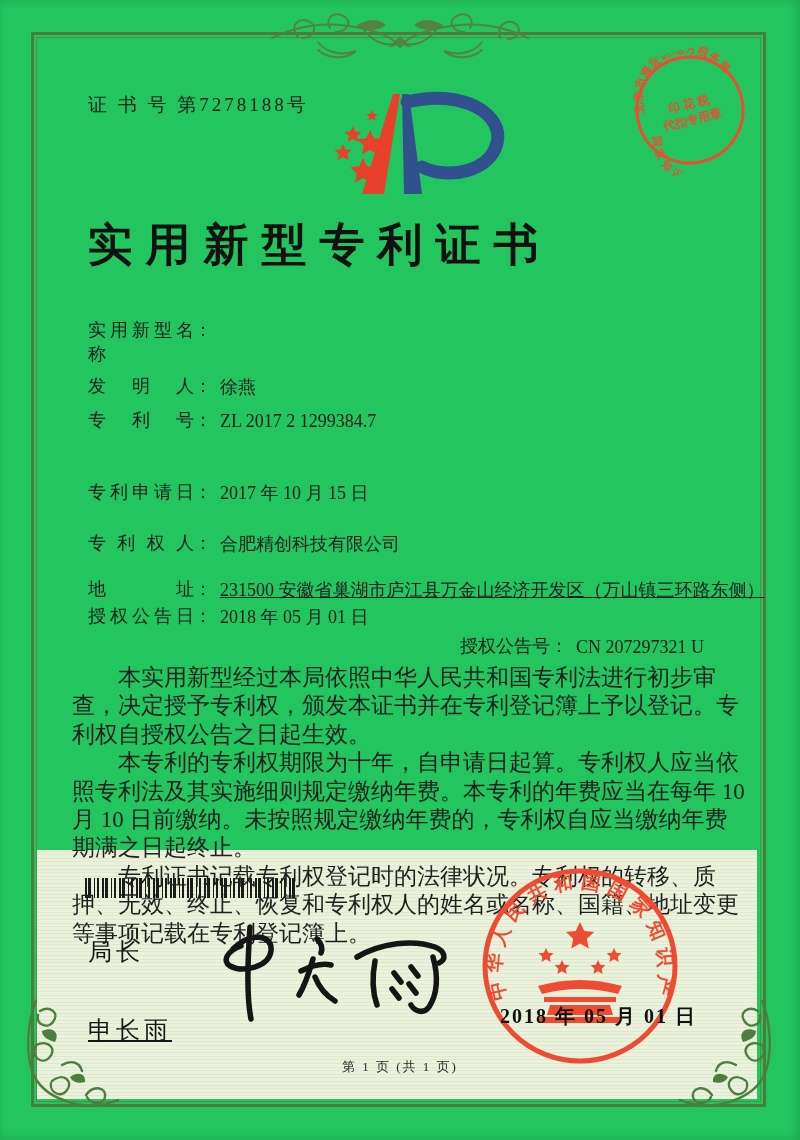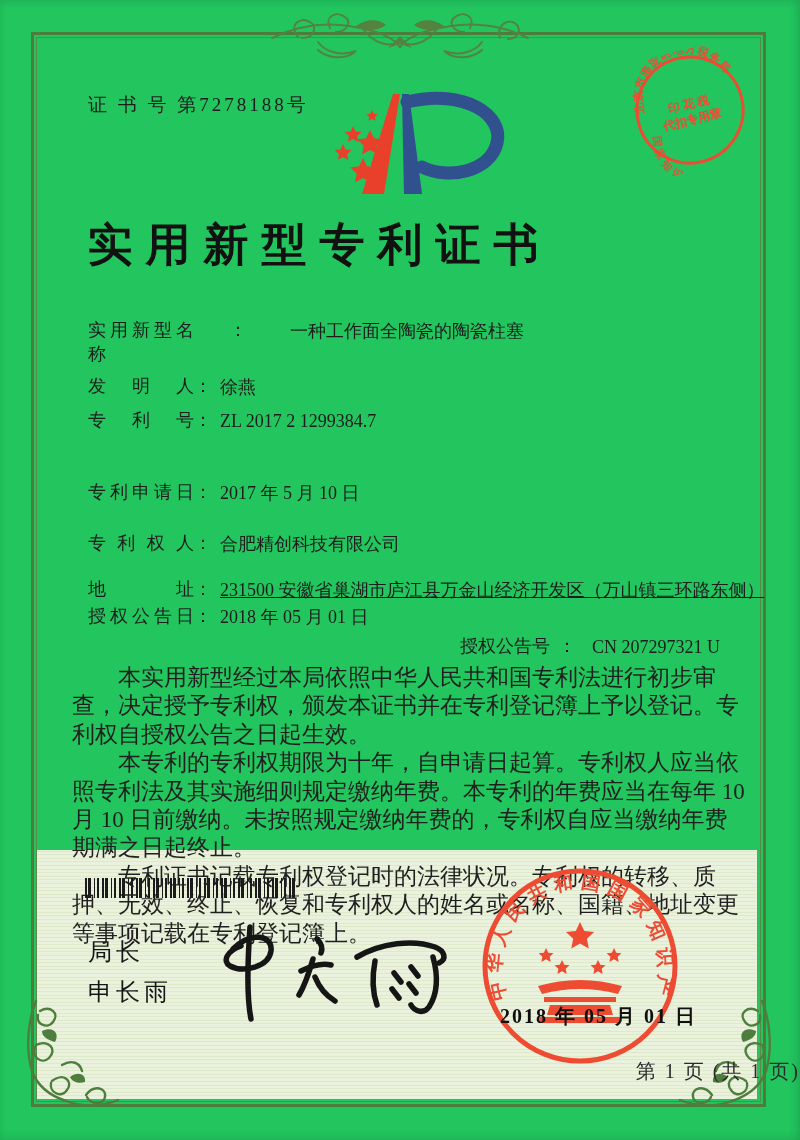--- a/index.html
+++ b/index.html
@@ -20,21 +20,21 @@
   .colon{display:inline-block;margin-right:8px;}
   .val{display:inline-block;max-width:550px;line-height:27px;}
   .paras{position:absolute;left:72px;top:664px;width:678px;font-size:23px;line-height:28.4px;color:#1f1f1f;}
   .paras p{margin:0;text-indent:2em;}
   .barcode{position:absolute;left:85px;top:878px;width:212px;height:20px;
     background:repeating-linear-gradient(90deg,#1b1b1b 0px,#1b1b1b 2px,transparent 2px,transparent 3px,
       #1b1b1b 3px,#1b1b1b 6px,transparent 6px,transparent 9px,#1b1b1b 9px,#1b1b1b 10px,transparent 10px,
       transparent 12px,#1b1b1b 12px,#1b1b1b 14px,transparent 14px,transparent 17px);}
   .official{position:absolute;left:88px;font-size:24px;letter-spacing:4px;color:#161616;}
   .seal-date{position:absolute;left:500px;top:1003px;font-size:20px;letter-spacing:2px;color:#101010;font-weight:bold;}
-  .footer{position:absolute;left:0;top:1058px;width:800px;text-align:right;font-size:20px;letter-spacing:2px;color:#2a2a2a;}
+  .footer{position:absolute;left:0;top:1058px;width:800px;text-align:center;font-size:13px;letter-spacing:2px;color:#2a2a2a;}
   .orn{position:absolute;pointer-events:none;}
   svg text{font-family:"Liberation Serif","DejaVu Serif",serif;}
 </style>
 </head>
 <body>
 
 <div id="page">
 
   <div class="band"></div>
   <div class="frame"></div>
@@ -103,71 +103,70 @@
       <path d="M93,8 L100,8 L84,108 L62,108 Z"></path>
     </g>
     <g fill="#31508e">
       <path d="M102,8 L109,8 L122,108 L104,108 Z"></path>
     </g>
     <path d="M107,16 C166,2 204,30 197,57 C190,86 148,94 122,81" stroke="#31508e" stroke-width="13" fill="none" stroke-linecap="round"></path>
   </svg>
 
   <div class="title">实用新型专利证书</div>
 
-  <div class="row" style="top:318px;gap:35px;">
+  <div class="row" style="top:318px;">
     <span class="lbl">实用新型名称</span>
       <span class="colon">：</span>
-    <span class="val">一种工作面全陶瓷的陶瓷柱塞</span>
   </div>
   <div class="row" style="top:374px;">
     <span class="lbl">发明人</span>
       <span class="colon">：</span>
     <span class="val">徐燕</span>
   </div>
   <div class="row" style="top:408px;">
     <span class="lbl">专利号</span>
       <span class="colon">：</span>
     <span class="val">ZL 2017 2 1299384.7</span>
   </div>
   <div class="row" style="top:480px;">
     <span class="lbl">专利申请日</span>
       <span class="colon">：</span>
-    <span class="val">2017 年 5 月 10 日</span>
+    <span class="val">2017 年 10 月 15 日</span>
   </div>
   <div class="row" style="top:531px;">
     <span class="lbl">专利权人</span>
       <span class="colon">：</span>
     <span class="val">合肥精创科技有限公司</span>
   </div>
   <div class="row" style="top:577px;">
     <span class="lbl">地址</span>
       <span class="colon">：</span>
     <span class="val" style="width:548px;text-decoration:underline;">231500 安徽省巢湖市庐江县万金山经济开发区（万山镇三环路东侧）</span>
   </div>
   <div class="row" style="top:604px;">
     <span class="lbl">授权公告日</span>
       <span class="colon">：</span>
     <span class="val">2018 年 05 月 01 日</span>
   </div>
-  <div class="row" style="top:634px;left:460px;gap:8px;">
+  <div class="row" style="top:634px;left:460px;">
     <span>授权公告号</span>
       <span class="colon">：</span>
     <span class="val">CN 207297321 U</span>
   </div>
 
   <div class="paras">
     <p>本实用新型经过本局依照中华人民共和国专利法进行初步审查，决定授予专利权，颁发本证书并在专利登记簿上予以登记。专利权自授权公告之日起生效。</p>
     <p>本专利的专利权期限为十年，自申请日起算。专利权人应当依照专利法及其实施细则规定缴纳年费。本专利的年费应当在每年 10 月 10 日前缴纳。未按照规定缴纳年费的，专利权自应当缴纳年费期满之日起终止。</p>
     <p>专利证书记载专利权登记时的法律状况。专利权的转移、质押、无效、终止、恢复和专利权人的姓名或名称、国籍、地址变更等事项记载在专利登记簿上。</p>
   </div>
 
   <div class="barcode"></div>
 
   <div class="official" style="top:936px;">局长</div>
-  <div class="official" style="top:976px;">申长雨</div>
+  <div class="official" style="top:1014px;text-decoration:underline;">申长雨</div>
 
   <svg class="orn" style="left:205px;top:915px;" width="260" height="112" viewBox="0 0 260 112">
     <g stroke="#151515" fill="none" stroke-width="5.5" stroke-linecap="round" stroke-linejoin="round">
       <path d="M28,34 C46,16 68,20 66,36 C64,52 38,58 25,51 C17,46 22,36 36,31"></path>
       <path d="M45,12 C43,40 41,80 46,104"></path>
       <path d="M112,24 C116,28 118,33 116,38"></path>
       <path d="M108,44 C104,58 100,70 94,80"></path>
       <path d="M96,56 C108,50 118,48 126,50"></path>
       <path d="M110,62 C114,72 120,80 130,86"></path>
       <path d="M152,42 C176,28 208,24 230,32 C240,36 242,44 234,48"></path>

